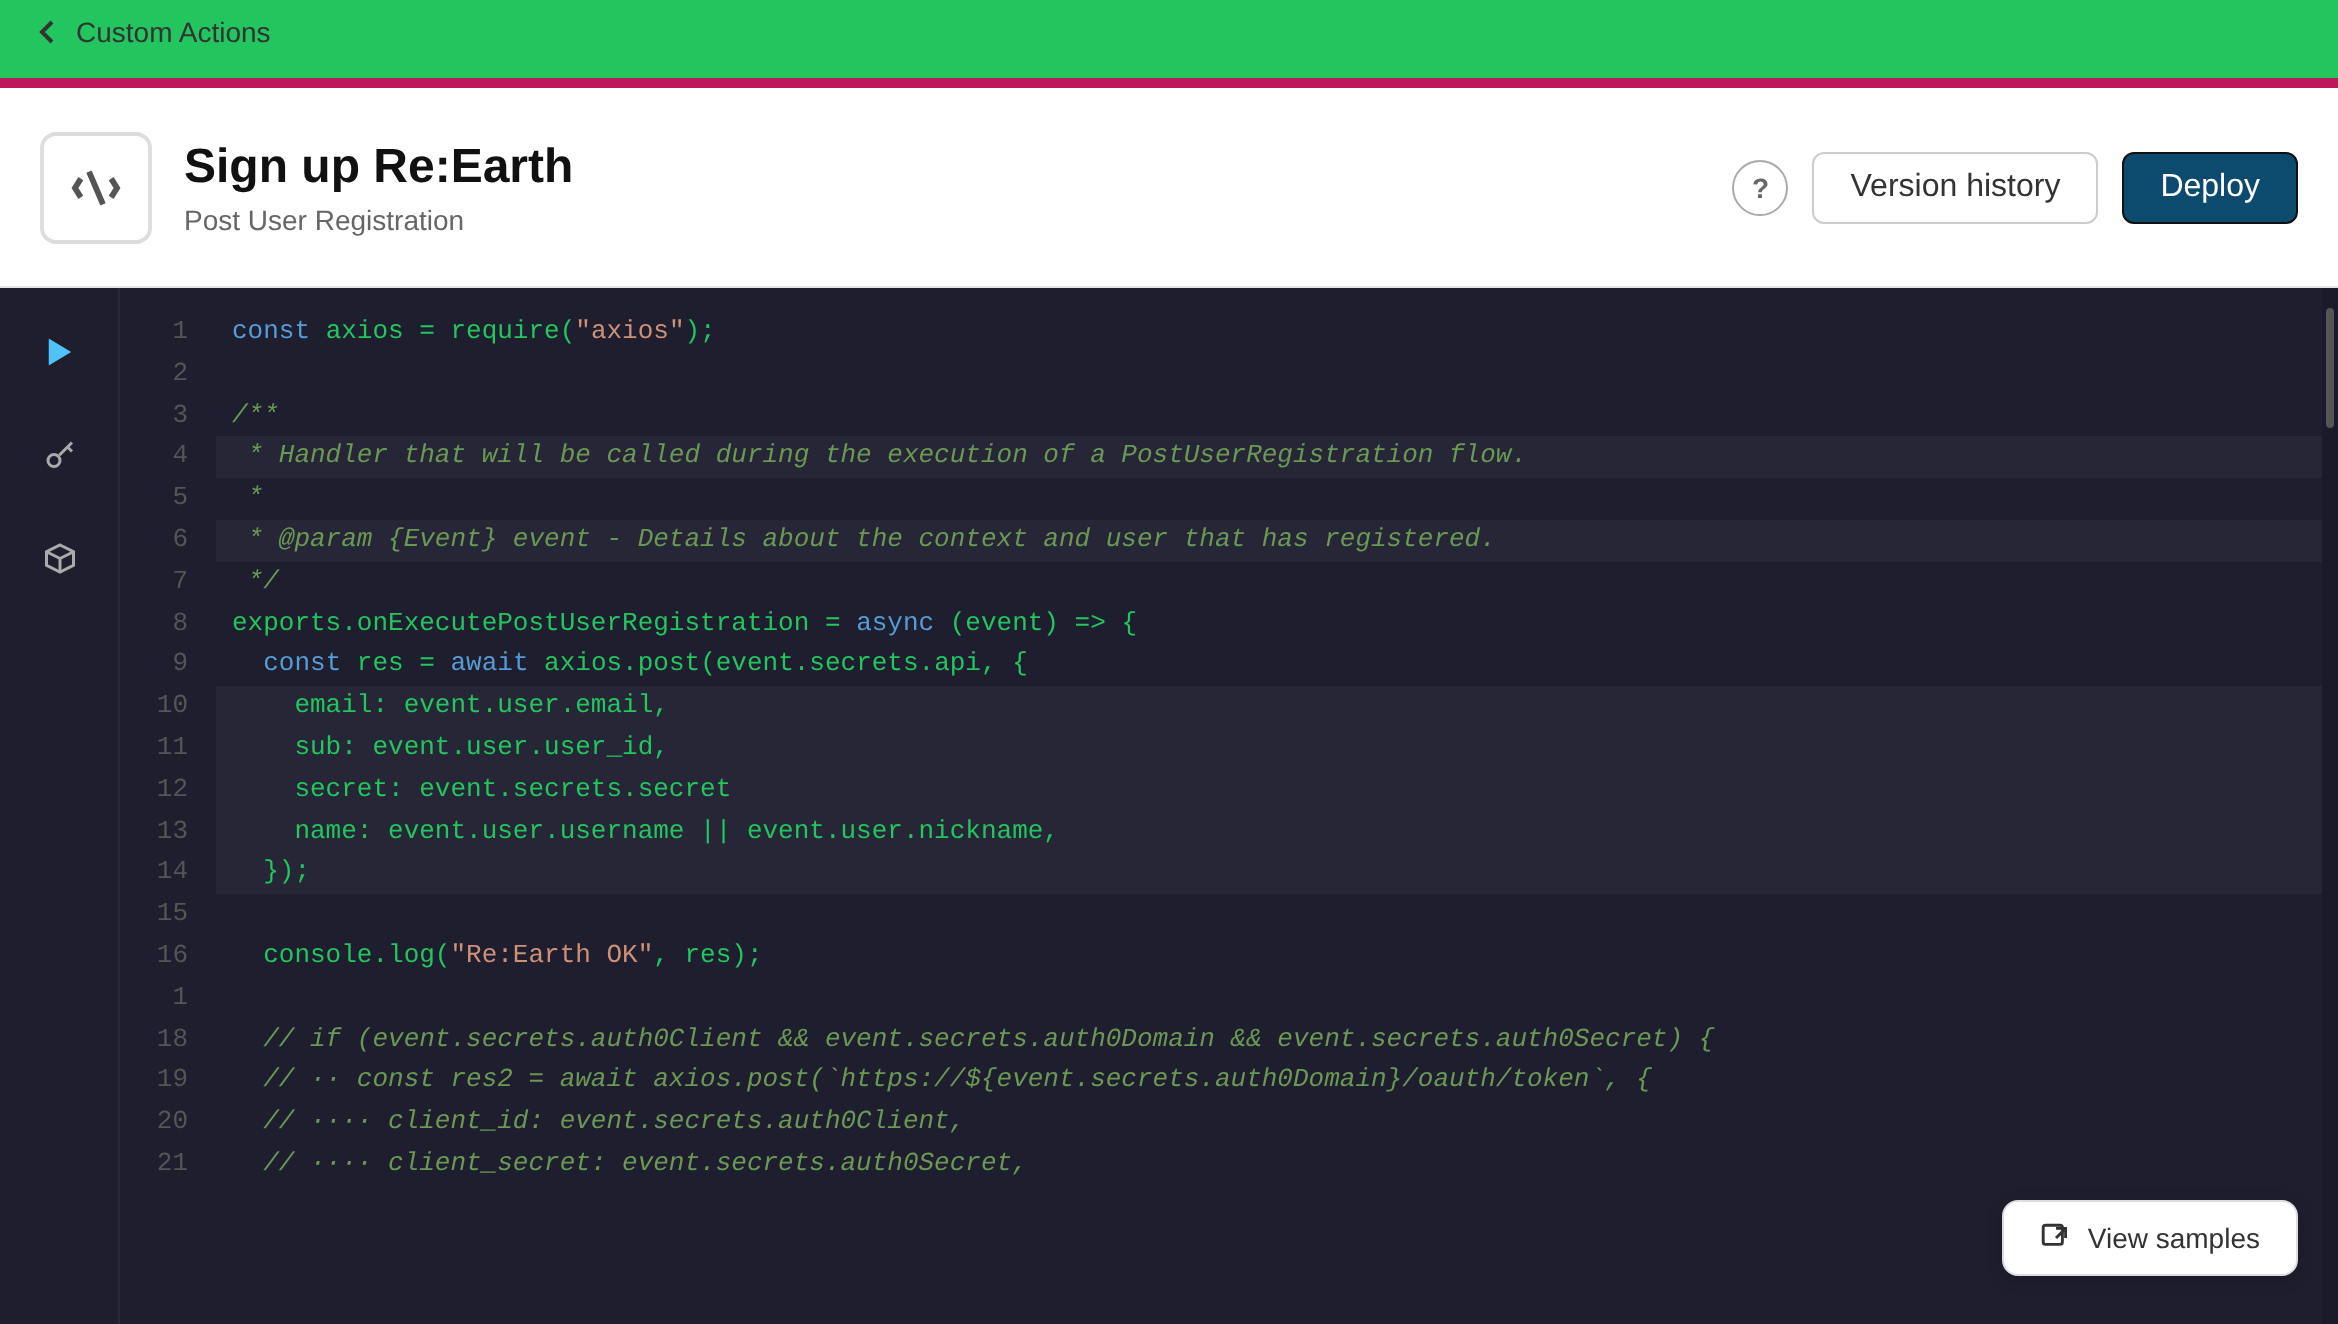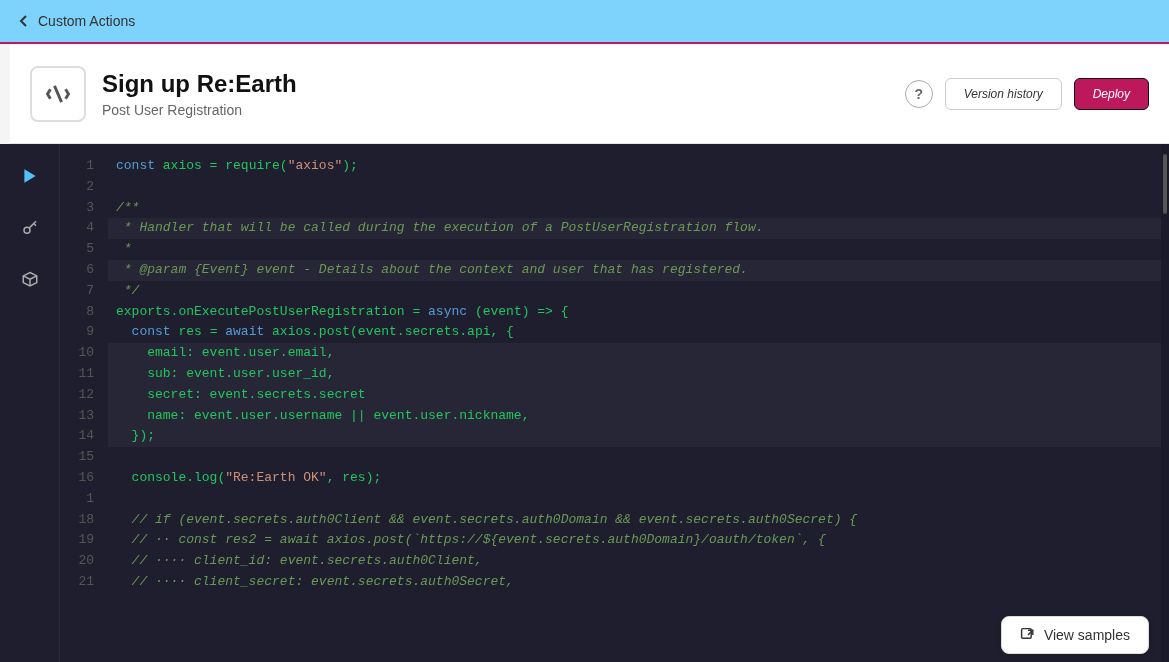--- a/index.html
+++ b/index.html
@@ -1,42 +1,42 @@
 <!DOCTYPE html>
 <html><head>
   <meta charset="utf-8">
   <style>
     * { margin: 0; padding: 0; box-sizing: border-box; }
     body { font-family: -apple-system, BlinkMacSystemFont, 'Segoe UI', sans-serif; background: #f5f5f5; width: 1169px; height: 662px; overflow: hidden; }
 
     
     .top-nav {
-      display: flex; align-items: center; padding: 8px 16px; background: #7dd3fc;
-      border-bottom: 2px solid #be185d; height: 44px;
+      display: flex; align-items: flex-start; padding: 8px 16px; background: #22c55e;
+      border-bottom: 5px solid #be185d; height: 44px;
     }
     .back-arrow { display: flex; align-items: center; gap: 6px; cursor: pointer; color: #333; font-size: 14px; text-decoration: none; }
     .back-arrow svg { width: 16px; height: 16px; }
 
     
     .header {
       display: flex; align-items: center; padding: 10px 20px; background: #fff;
       border-bottom: 1px solid #e5e5e5; height: 100px;
     }
     .header-icon {
       width: 56px; height: 56px; border: 2px solid #ddd; border-radius: 8px;
       display: flex; align-items: center; justify-content: center; margin-right: 16px; flex-shrink: 0;
     }
     .header-icon svg { width: 28px; height: 28px; color: #555; }
     .header-text { flex: 1; }
     .header-title { font-size: 24px; font-weight: 700; color: #111; }
     .header-subtitle { font-size: 14px; color: #666; margin-top: 4px; }
     .header-actions { display: flex; align-items: center; gap: 12px; }
     .help-icon { width: 28px; height: 28px; border-radius: 50%; border: 1.5px solid #aaa; display: flex; align-items: center; justify-content: center; cursor: pointer; color: #666; font-size: 14px; font-weight: bold; }
-    .btn { padding: 8px 18px; border-radius: 6px; font-size: 12px; font-weight: 500; cursor: pointer; border: 1.5px solid #ccc; background: #fff; color: #333; font-style: italic; }
-    .btn-deploy { background: #be185d; color: #fff; border-color: #111; }
+    .btn { padding: 8px 18px; border-radius: 6px; font-size: 16px; font-weight: 500; cursor: pointer; border: 1.5px solid #ccc; background: #fff; color: #333; }
+    .btn-deploy { background: #0c4a6e; color: #fff; border-color: #111; }
     .action-status { font-size: 13px; color: #555; position: absolute; right: 20px; top: 118px; }
 
     
     .main { display: flex; height: calc(662px - 44px - 100px); }
 
     
     .sidebar {
       width: 60px; background: #1e1e2e; display: flex; flex-direction: column; align-items: center;
       padding-top: 16px; gap: 20px; border-right: 1px solid #2a2a3a;
     }
@@ -53,21 +53,21 @@
     .code-line.highlighted { background: rgba(255,255,255,0.04); }
 
     
     .kw { color: #569cd6; }
     .str { color: #ce9178; }
     .cm { color: #6a9955; font-style: italic; }
     .plain { color: #22c55e; }
 
     
     .view-samples-btn {
-      position: absolute; bottom: 8px; right: 20px;
+      position: absolute; bottom: 24px; right: 20px;
       background: #fff; border: 1.5px solid #ddd; border-radius: 8px;
       padding: 10px 18px; display: flex; align-items: center; gap: 8px;
       cursor: pointer; font-size: 14px; font-weight: 500; color: #333;
       box-shadow: 0 2px 8px rgba(0,0,0,0.15);
     }
 
     
     .editor-inner::-webkit-scrollbar { width: 6px; }
     .editor-inner::-webkit-scrollbar-track { background: #1e1e2e; }
     .editor-inner::-webkit-scrollbar-thumb { background: #444; border-radius: 3px; }
@@ -81,21 +81,21 @@
 
 <div class="top-nav">
   <a class="back-arrow">
     <svg viewBox="0 0 16 16" fill="none" stroke="currentColor" stroke-width="2">
       <path d="M10 3L5 8l5 5"></path>
     </svg>
     <span>Custom Actions</span>
   </a>
 </div>
 
-<div class="header" style="position:relative;margin-left:10px;">
+<div class="header" style="position:relative;">
   <div class="header-icon">
     <svg viewBox="0 0 24 24" fill="none" stroke="#555" stroke-width="2.5">
       <polyline points="5.5 8 3 12 5.5 16"></polyline>
       <polyline points="18.5 8 21 12 18.5 16"></polyline>
       <line x1="9" y1="5" x2="15" y2="19"></line>
     </svg>
   </div>
   <div class="header-text">
     <div class="header-title">Sign up Re:Earth</div>
     <div class="header-subtitle">Post User Registration</div>

